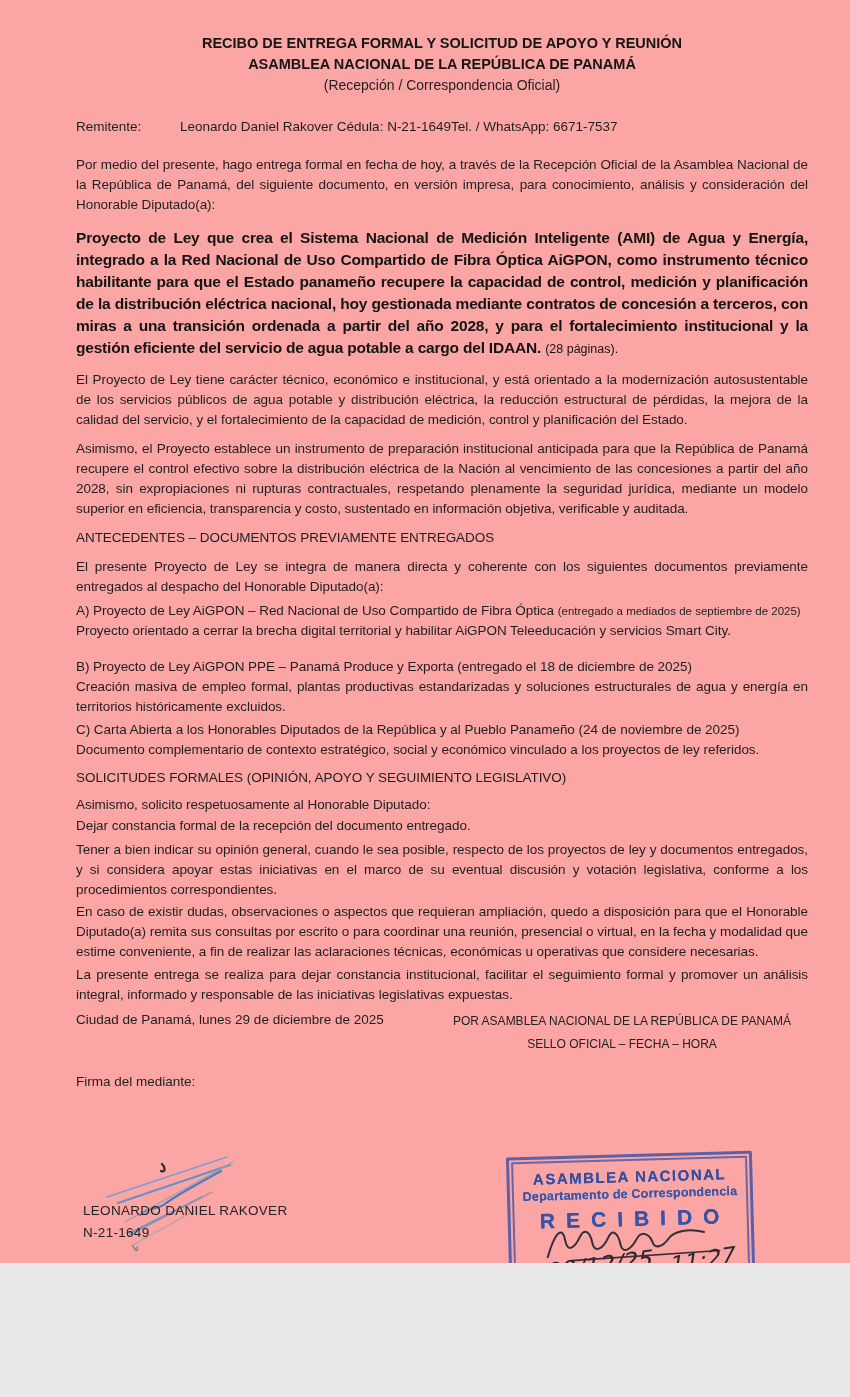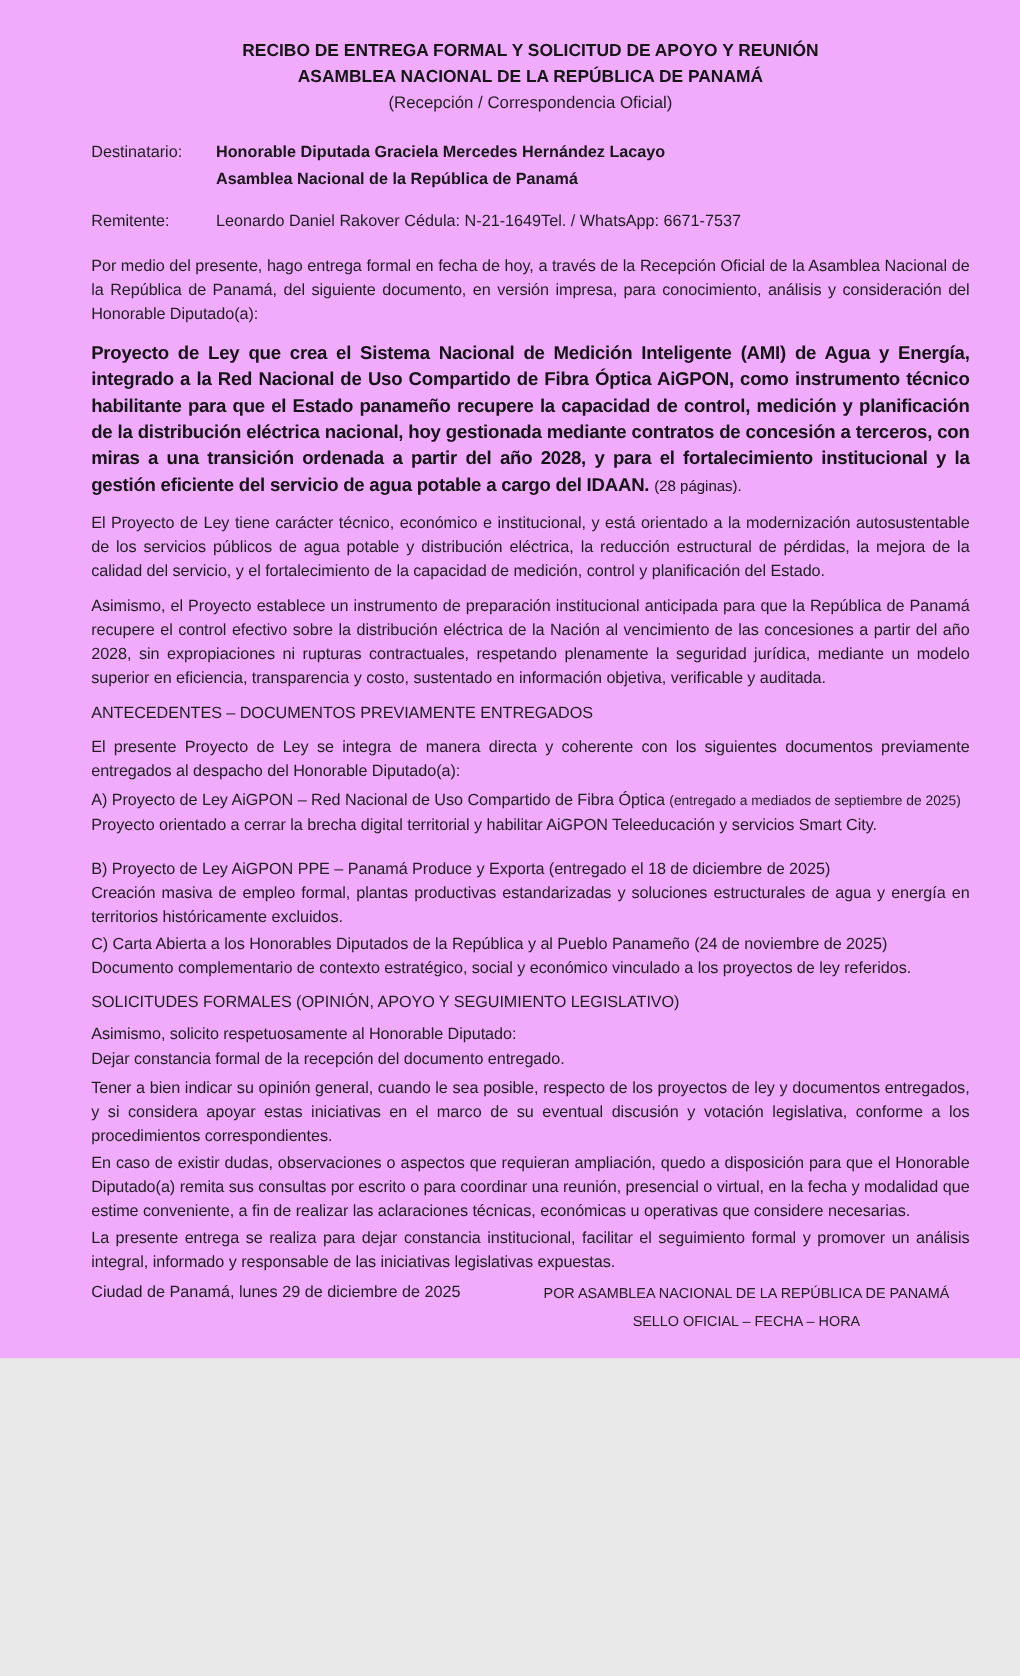--- a/index.html
+++ b/index.html
@@ -1,17 +1,17 @@
 <!DOCTYPE html>
 <html><head>
 <meta charset="utf-8">
 <style>
   html,body{margin:0;padding:0;background:#e9e9e9;}
   .page{
-    position:relative;width:850px;height:1132px;background:#f0abfc;
+    position:relative;width:850px;height:1263px;background:#fca5a5;
     font-family:"Liberation Sans",sans-serif;color:#1f1f1f;overflow:hidden;
   }
   .content{padding:33px 42px 0 76px;}
   .title-block{text-align:center;margin-bottom:20px;}
   .t1{font-size:14.5px;font-weight:700;line-height:21px;color:#161616;}
   .t2{font-size:14px;line-height:21px;}
   .addr{display:flex;margin-bottom:13px;font-size:13.5px;line-height:22px;}
   .addr-label{width:104px;flex:none;}
   .addr-val{font-weight:700;color:#181818;}
   .addr.remit{margin-bottom:17px;}
@@ -67,27 +67,20 @@
 
 <div class="page">
   <div class="content">
 
     <div class="title-block">
       <div class="t1">RECIBO DE ENTREGA FORMAL Y SOLICITUD DE APOYO Y REUNIÓN</div>
       <div class="t1">ASAMBLEA NACIONAL DE LA REPÚBLICA DE PANAMÁ</div>
       <div class="t2">(Recepción / Correspondencia Oficial)</div>
     </div>
 
-    <div class="addr">
-      <div class="addr-label">Destinatario:</div>
-      <div class="addr-val">
-        <div>Honorable Diputada Graciela Mercedes Hernández Lacayo</div>
-        <div>Asamblea Nacional de la República de Panamá</div>
-      </div>
-    </div>
 
     <div class="addr remit">
       <div class="addr-label">Remitente:</div>
       <div class="addr-val">
         <span>Leonardo Daniel Rakover Cédula: N-21-1649</span><span class="gap">Tel. / WhatsApp: 6671-7537</span>
       </div>
     </div>
 
     <p class="p-intro">Por medio del presente, hago entrega formal en fecha de hoy, a través de la Recepción Oficial de la Asamblea Nacional de la República de Panamá, del siguiente documento, en versión impresa, para conocimiento, análisis y consideración del Honorable Diputado(a):</p>
 

